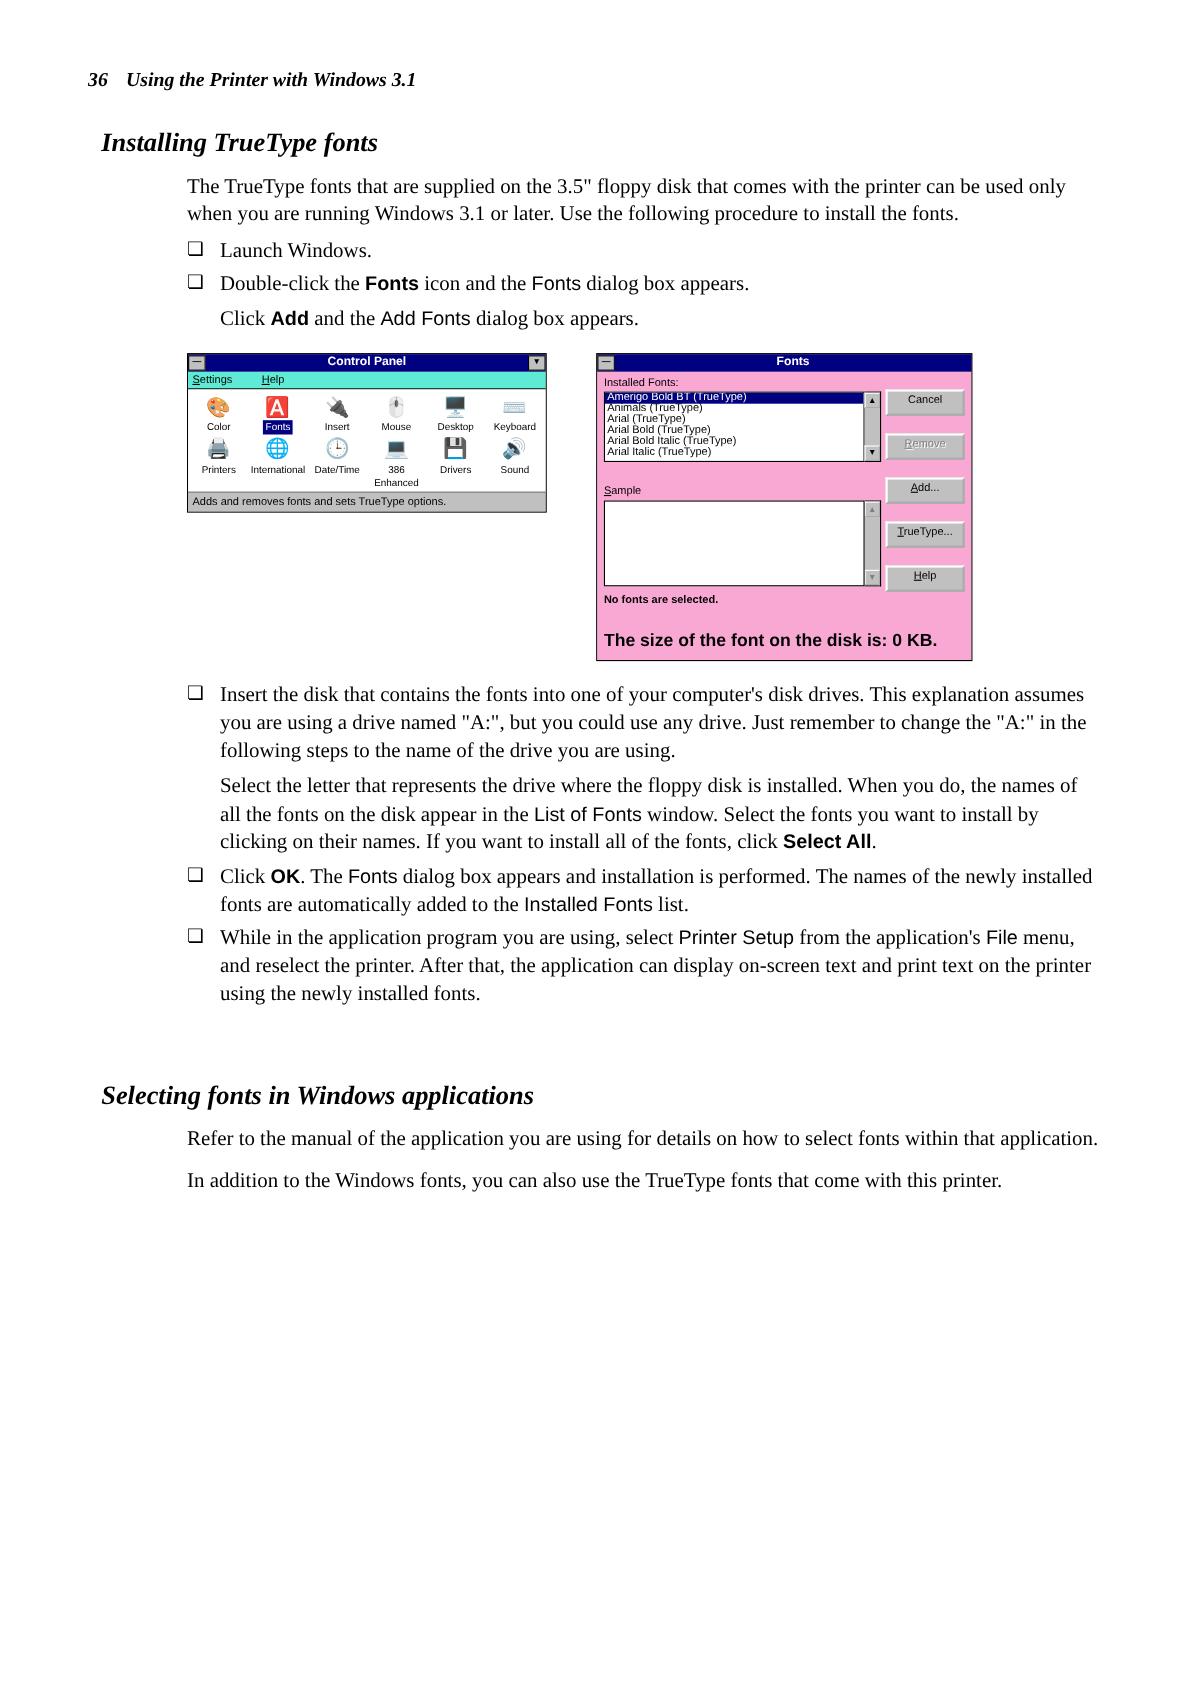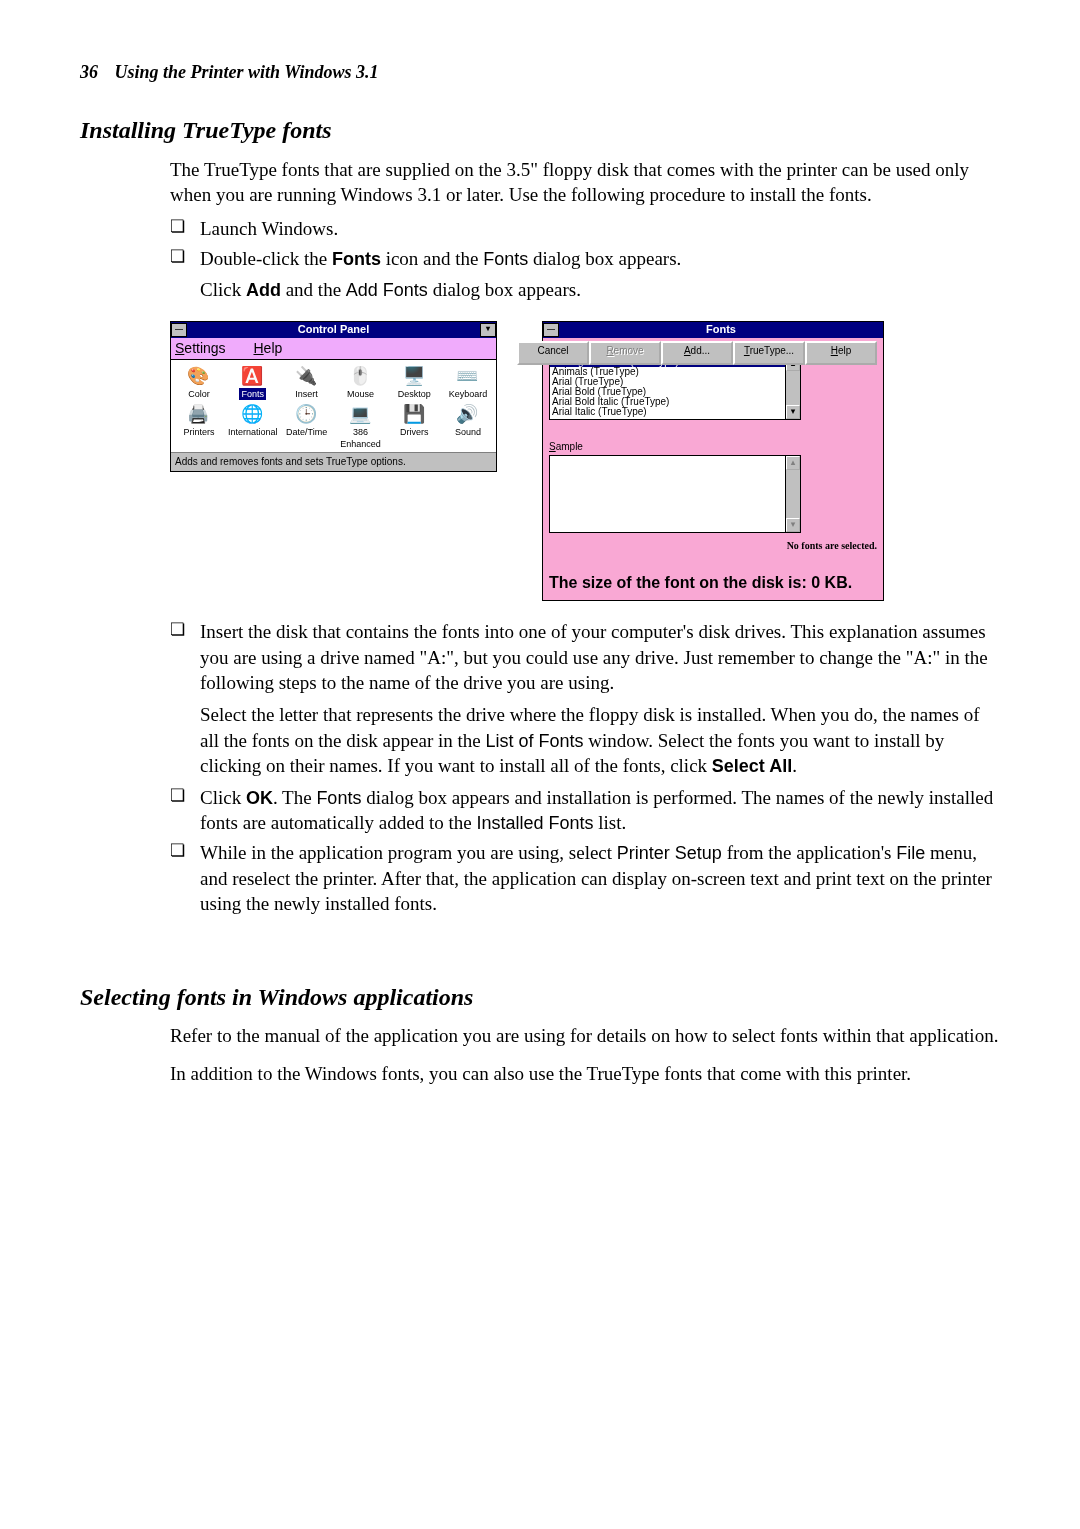--- a/index.html
+++ b/index.html
@@ -17,21 +17,21 @@
     font-style: italic;
     font-weight: bold;
     font-size: 18px;
     margin-bottom: 30px;
   }
   .header-line .page-num { margin-right: 12px; text-align: right; }
   h2 {
     font-style: italic;
     font-weight: bold;
     font-size: 24px;
-    margin: 20px 0 10px 0;
+    margin: 20px 0 10px 12px;
     font-family: "Times New Roman", Times, serif;
   }
   .body-para {
     margin: 8px 0 8px 90px;
   }
   .body-para2 {
     margin: 12px 0 8px 90px;
   }
   ul.checklist {
     list-style: none;
@@ -89,24 +89,24 @@
     border: 1px solid #000;
     box-sizing: border-box;
     display: flex; align-items:center; justify-content:center;
     color:#000; font-size:8px;
   }
   .titlebar .title-text {
     flex: 1;
     text-align: center;
   }
   .menubar {
-    background: #f0abfc;
+    background: #5eead4;
     border-bottom: 1px solid #000;
     padding: 1px 4px;
-    font-size: 14px;
+    font-size: 10px;
   }
   .menubar span { margin-right: 12px; }
   .menubar u { text-decoration: underline; }
   .cp-body {
     background: #fff;
     padding: 4px 2px 2px 2px;
   }
   .icon-grid {
     display: grid;
     grid-template-columns: repeat(6, 1fr);
@@ -163,22 +163,22 @@
     border-left:none;
     display:flex;
     flex-direction:column;
     justify-content:space-between;
     align-items:center;
     font-size:9px;
   }
   .scrollbar .arrow { background:#c0c0c0; border:1px outset #fff; width:12px; height:12px; line-height:10px; text-align:center;}
   .fd-buttons {
     position:absolute;
-    right:6px; top:3px;
-    display:flex; flex-direction:row; gap:0;
+    right:6px; top:16px;
+    display:flex; flex-direction:column; gap:16px;
   }
   .fd-btn {
     width:68px; height:20px;
     background:#c0c0c0;
     border:2px outset #fff;
     font-size:10px;
     text-align:center;
     line-height:16px;
     font-family: "MS Sans Serif", Arial, sans-serif;
   }
@@ -192,21 +192,21 @@
     width:235px; height:76px;
     position:relative;
   }
   .fd-sample-row { display:flex;}
   .fd-sample-scroll {
     width:14px; border:1px solid #000; border-left:none; background:#c0c0c0;
     display:flex; flex-direction:column; justify-content:space-between; align-items:center; font-size:9px;
   }
   .fd-sample-scroll .arrow { background:#c0c0c0; border:1px outset #fff; width:12px; height:12px; line-height:10px; text-align:center; color:#808080;}
   .fd-nofonts {
-    text-align:right; font-weight:bold; font-size:10px; margin-top:6px;font-family:Liberation Serif, serif;
+    text-align:left; font-weight:bold; font-size:10px; margin-top:6px;
   }
   .fd-size {
     font-weight:bold; font-size:16px; margin-top:20px;
   }
 
   .big-gap { height: 40px; }
 </style>
 </head>
 <body>
 

